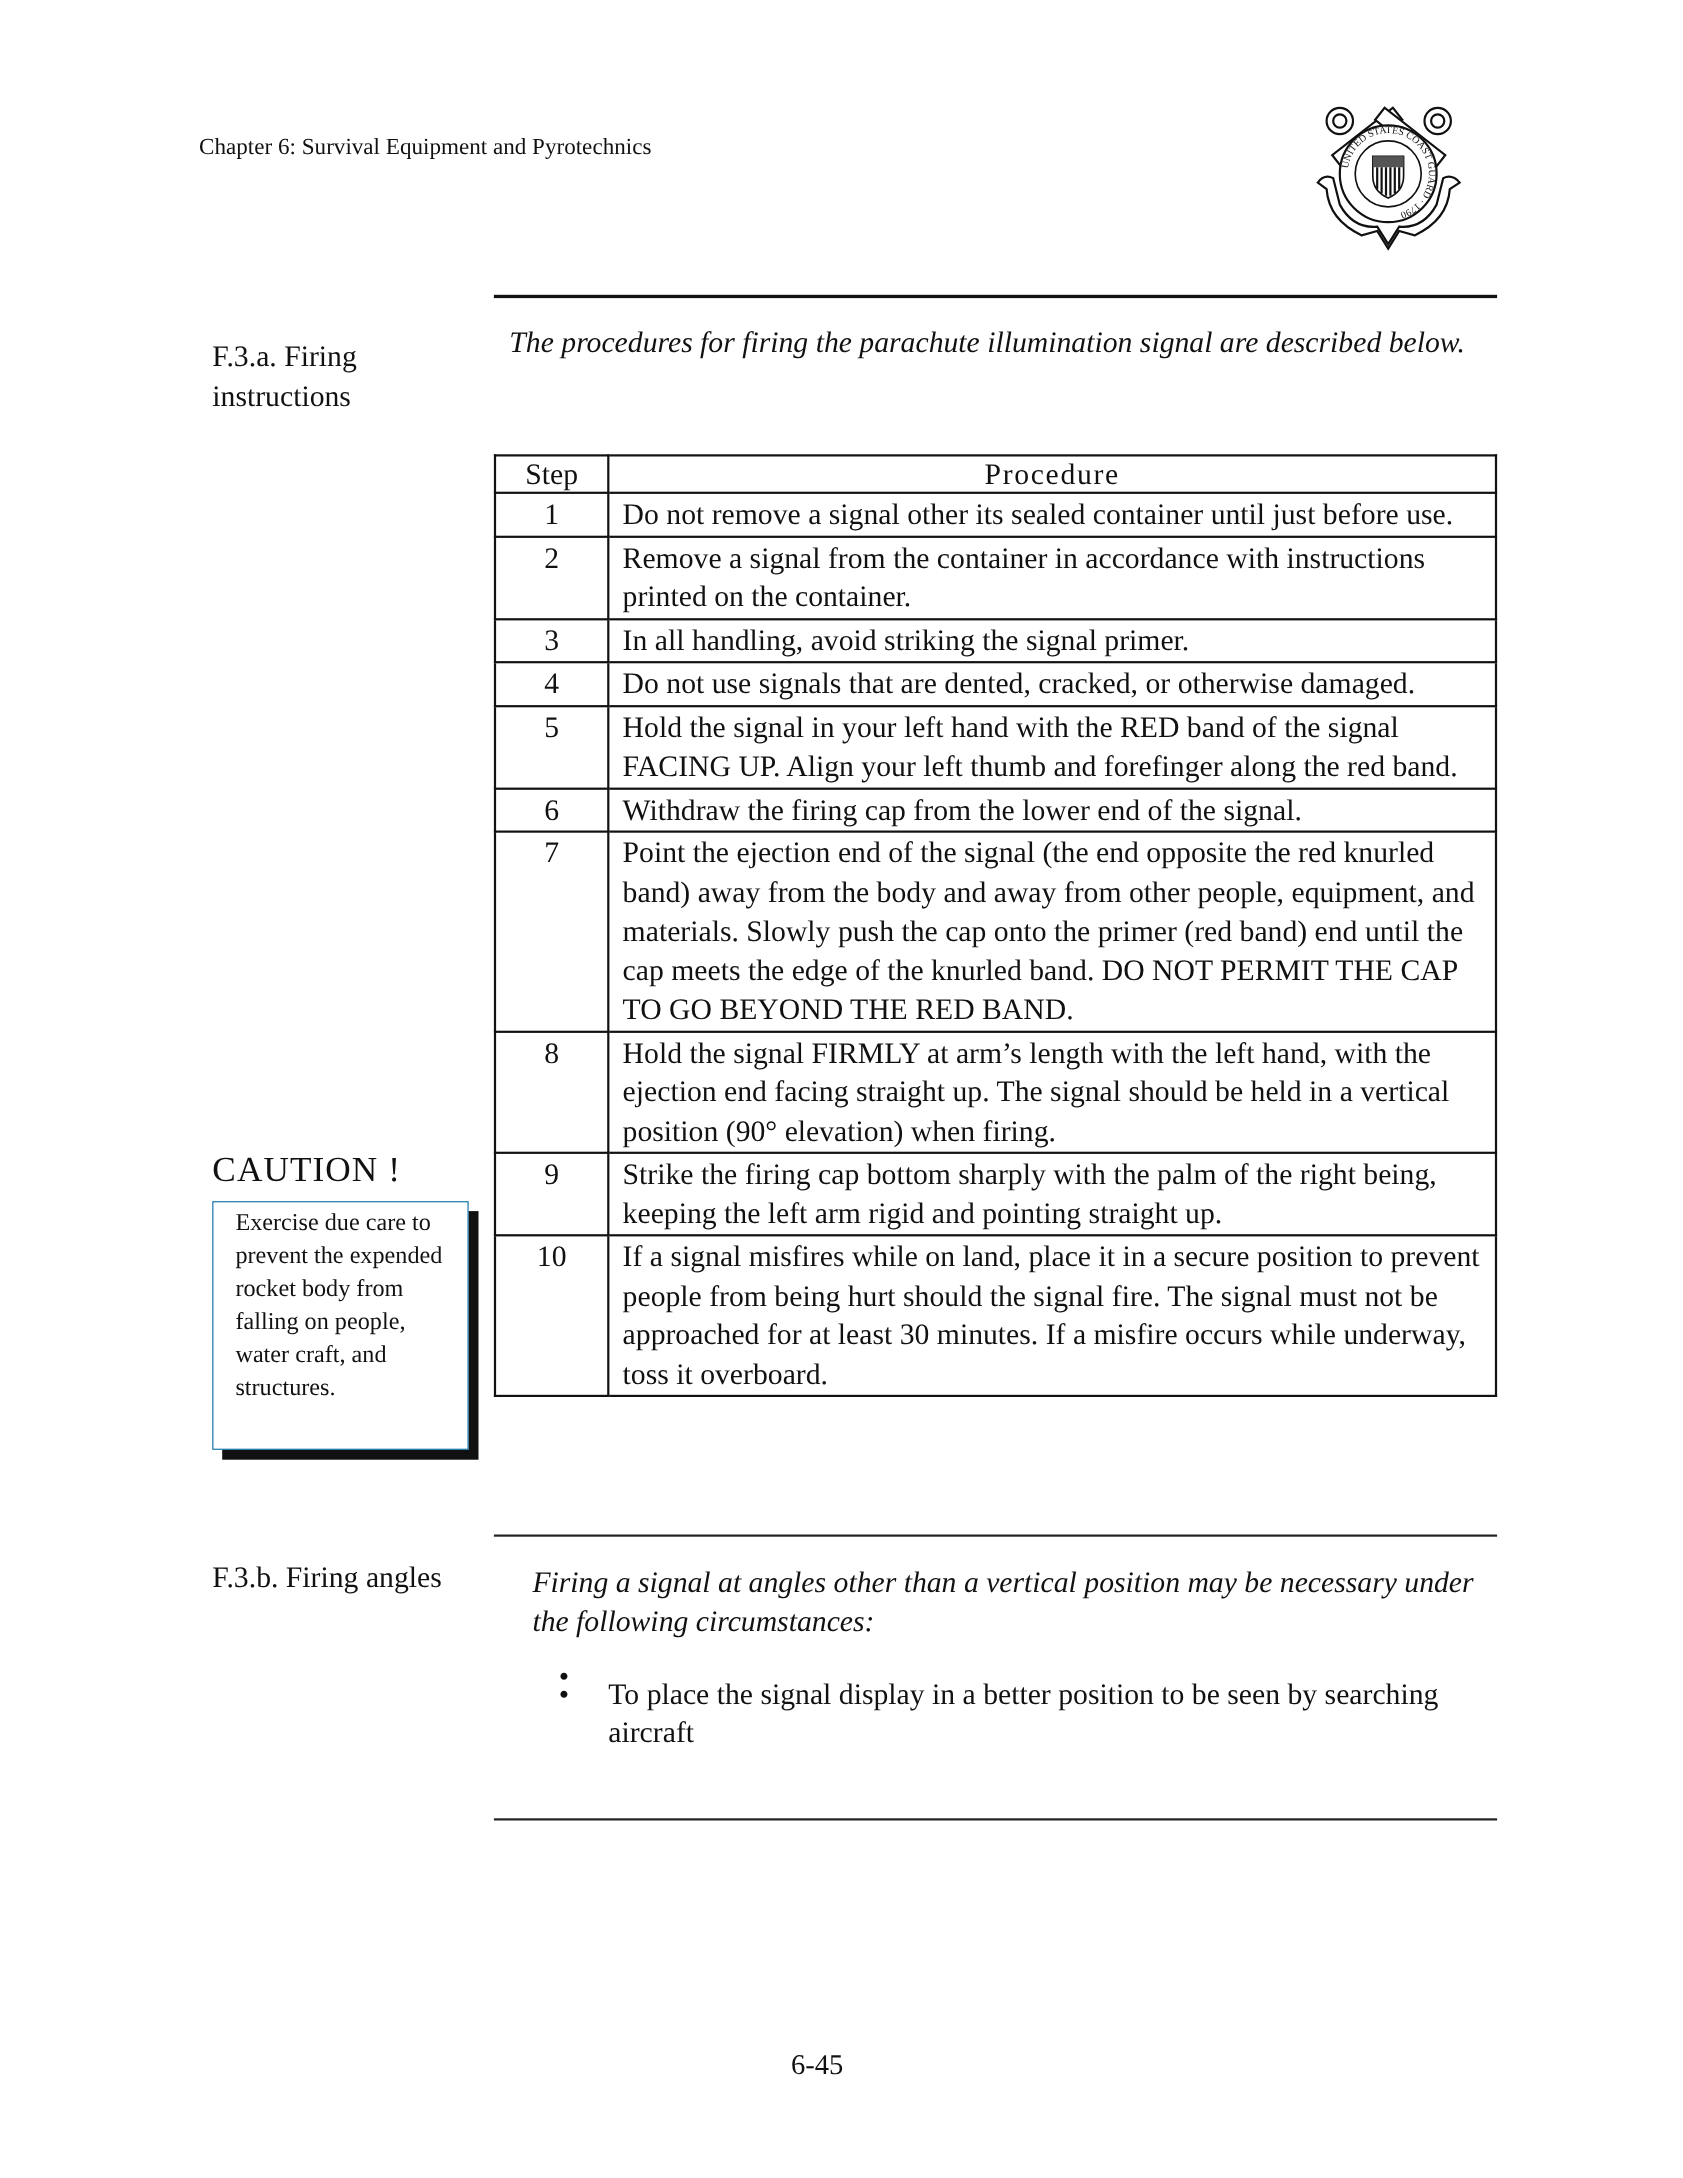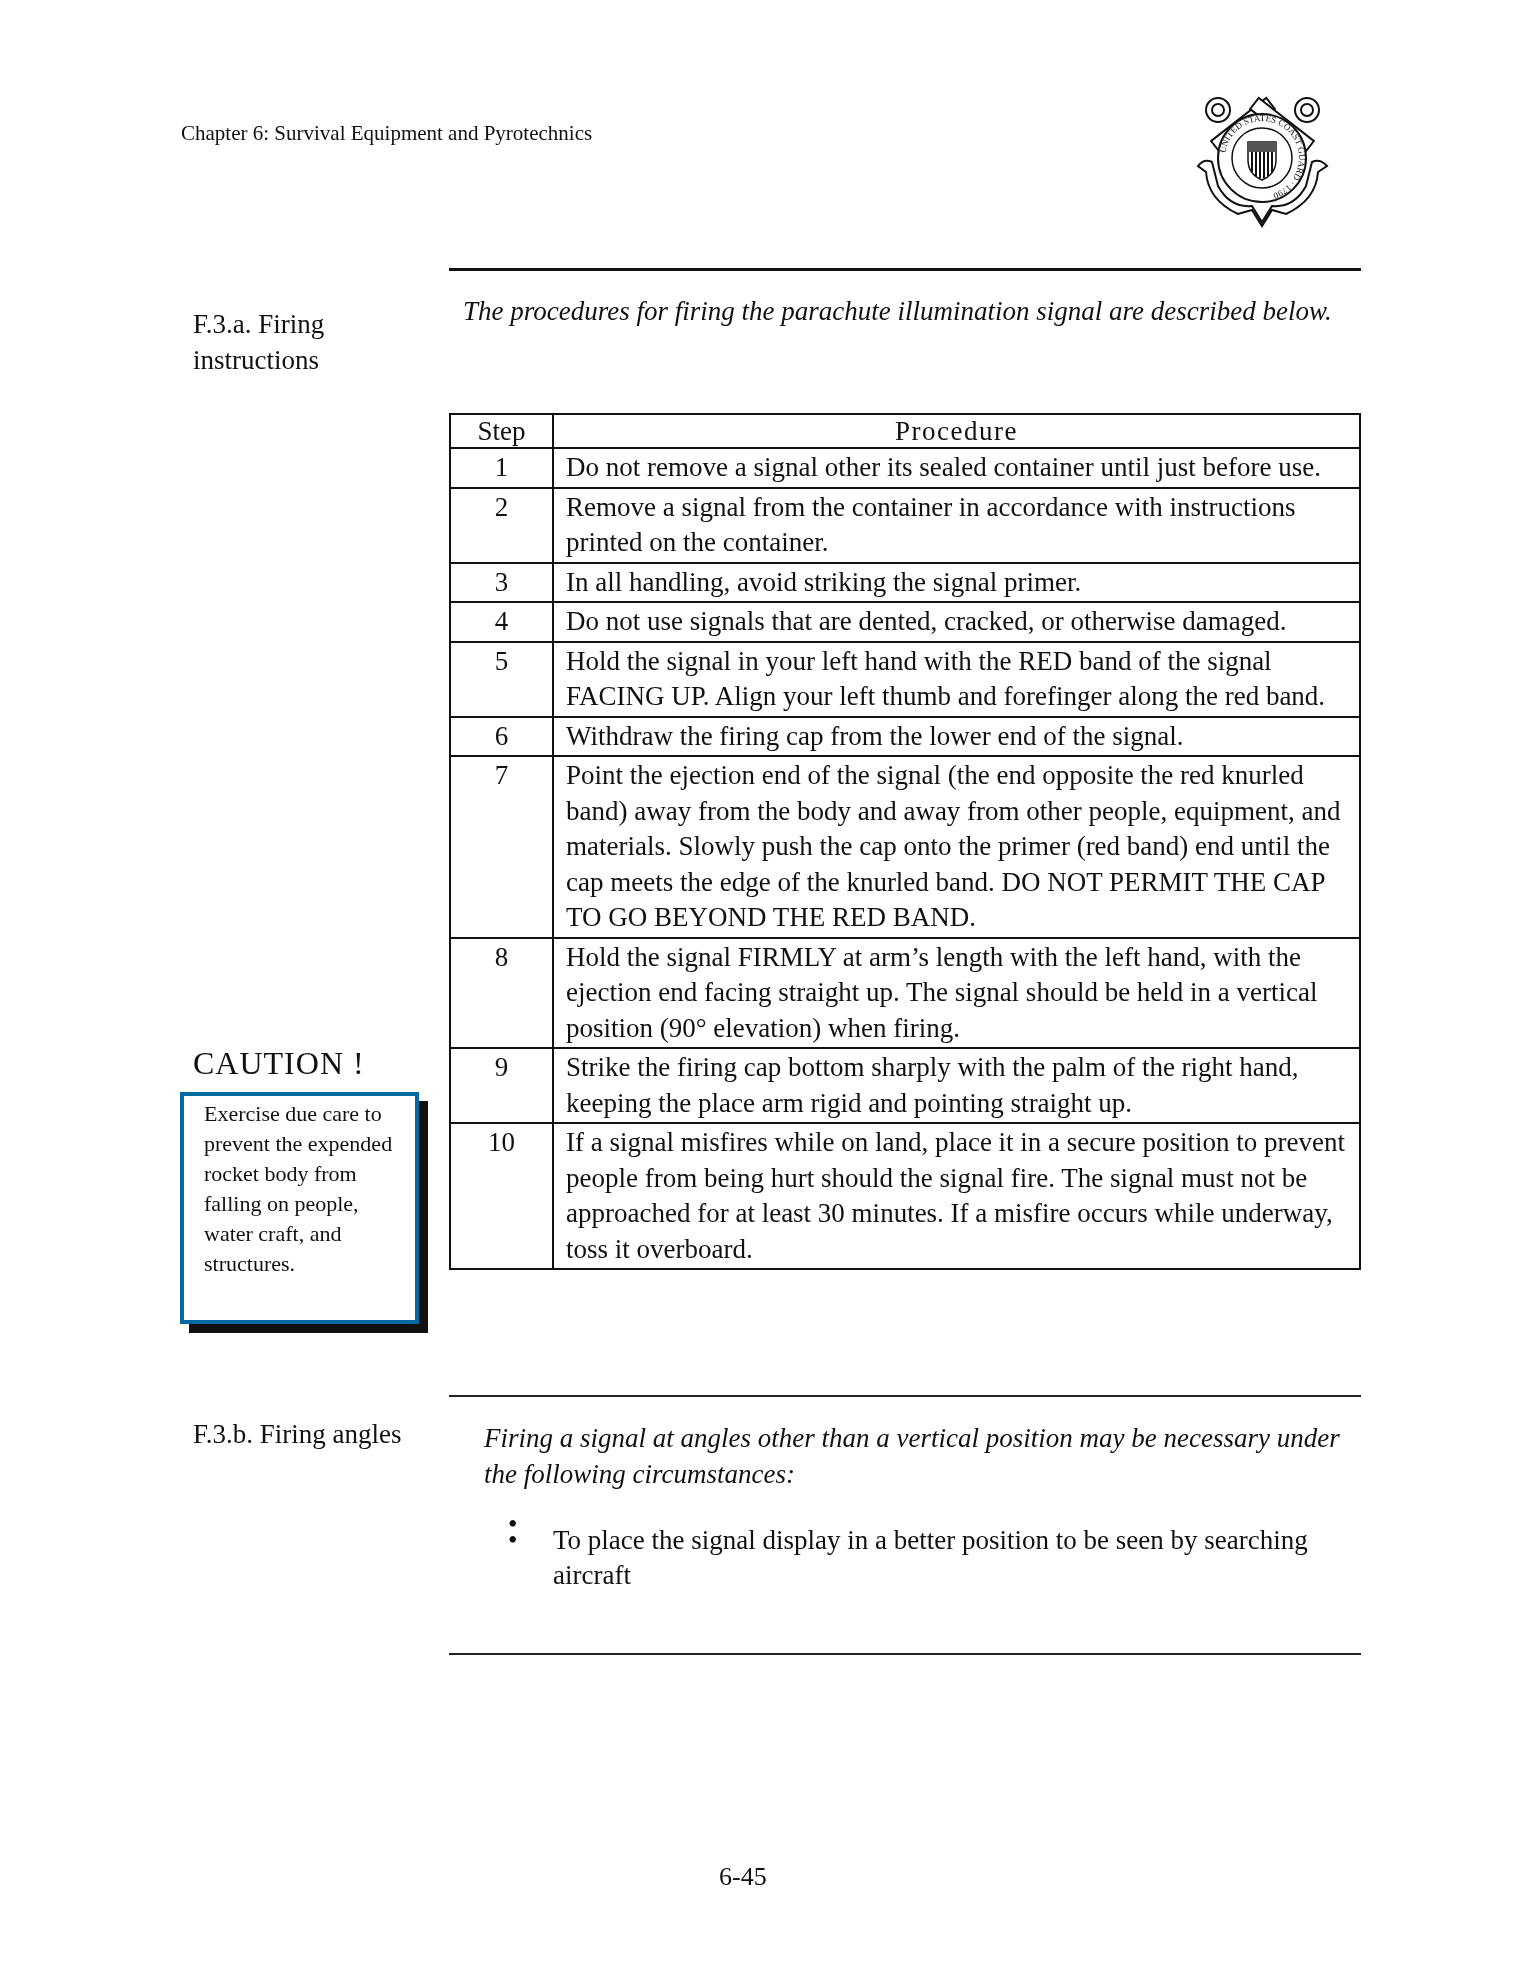--- a/index.html
+++ b/index.html
@@ -14,22 +14,22 @@
   .body-text { left: 463px; width: 890px; font-size: 27px; line-height: 36px; font-style: italic; }
   table.proc { position: absolute; left: 449px; top: 389px; width: 912px;
                border-collapse: collapse; font-size: 27px; margin-top: 24px; }
   table.proc th, table.proc td { border: 2px solid #111; vertical-align: top; padding: 0; }
   table.proc th { font-weight: normal; line-height: 32px; height: 32px; }
   table.proc th.step-h { width: 101px; text-align: center; }
   table.proc th.proc-h { text-align: center; letter-spacing: 1.5px; }
   table.proc td.step { text-align: center; line-height: 34px; padding-top: 1px; }
   table.proc td.text { padding: 1px 8px 1px 12px; line-height: 35.5px; }
   .caution-title { left: 193px; top: 1045px; font-size: 32px; letter-spacing: 1px; white-space: nowrap; }
-  .caution-box { left: 180px; top: 1092px; width: 231px; height: 224px;
-                 border: 4px solid #0369a1; background: #fff;
+  .caution-box { left: 193px; top: 1092px; width: 231px; height: 224px;
+                 border: 1px solid #0369a1; background: #fff;
                  box-shadow: 9px 9px 0 #111; }
   .caution-text { position: absolute; left: 20px; top: 3px; width: 200px;
                   font-size: 22px; line-height: 30px; }
   .bullet-list { left: 500px; top: 1507px; width: 850px; font-size: 27px; line-height: 35px; }
   .bullet-item { position: relative; padding-left: 53px; margin-bottom: 16px; }
   .bullet-dot { position: absolute; left: 8px; top: 0; }
   .page-num { left: 719px; top: 1862px; font-size: 26px; }
 </style>
 </head>
 <body>
@@ -119,21 +119,21 @@
     <tr>
       <td class="step">7</td>
       <td class="text">Point the ejection end of the signal (the end opposite the red knurled band) away from the body and away from other people, equipment, and materials.  Slowly push the cap onto the primer (red band) end until the cap meets the edge of the knurled band.  DO NOT PERMIT THE CAP TO GO BEYOND THE RED BAND.</td>
     </tr>
     <tr>
       <td class="step">8</td>
       <td class="text">Hold the signal FIRMLY at arm’s length with the left hand, with the ejection end facing straight up.  The signal should be held in a vertical position (90° elevation) when firing.</td>
     </tr>
     <tr>
       <td class="step">9</td>
-      <td class="text">Strike the firing cap bottom sharply with the palm of the right hand, keeping the place arm rigid and pointing straight up.</td>
+      <td class="text">Strike the firing cap bottom sharply with the palm of the right being, keeping the left arm rigid and pointing straight up.</td>
     </tr>
     <tr>
       <td class="step">10</td>
       <td class="text">If a signal misfires while on land, place it in a secure position to prevent people from being hurt should the signal fire.  The signal must not be approached for at least 30 minutes.  If a misfire occurs while underway, toss it overboard.</td>
     </tr>
   </tbody>
 </table>
 
 <div class="abs caution-title">CAUTION !</div>
 <div class="abs caution-box">

